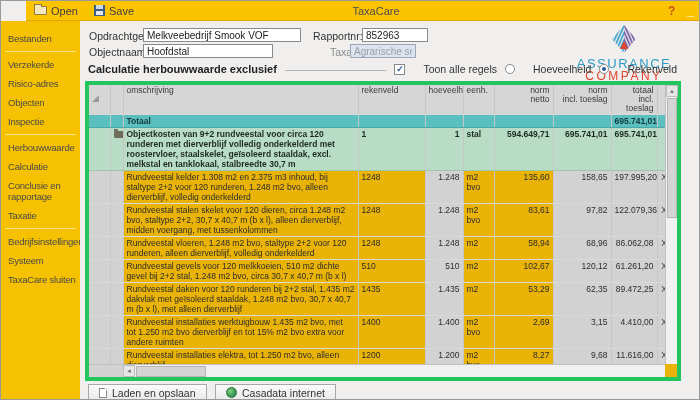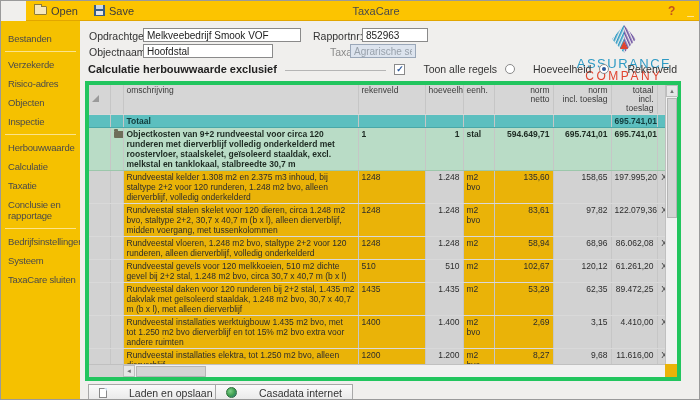--- a/index.html
+++ b/index.html
@@ -70,21 +70,21 @@
   .vscroll { position:absolute; top:0; right:0; bottom:13px; width:12px; background:#F1F1F1; border-left:1px solid #c0c0c0; }
   .vs-up, .hs-left { background:#E6E6E6; border:1px solid #bdbdbd; color:#707070; font-size:6px; display:flex; align-items:center; justify-content:center; }
   .vs-up { width:12px; height:12px; }
   .vs-thumb { position:absolute; top:13px; left:1px; width:10px; height:120px; background:#d4d4d4; border:1px solid #b5b5b5; }
   .hscroll { position:absolute; left:34px; right:12px; bottom:0; height:13px; background:#F1F1F1; border-top:1px solid #c0c0c0; display:flex; }
   .hs-left { width:12px; height:12px; }
   .hs-thumb { width:70px; height:11px; margin:1px 0 0 1px; background:#d4d4d4; border:1px solid #b5b5b5; }
   .hs-corner { position:absolute; left:0; bottom:0; width:34px; height:13px; background:#D2D2D2; border-top:1px solid #c0c0c0; }
 
   
-  .btn { position:absolute; height:17px; display:flex; align-items:center; gap:22px; padding:0 10px; font-size:10.5px; color:#333; background:linear-gradient(#fbfbfb,#e9e9e9); border:1px solid #a8a8a8; cursor:default; }
+  .btn { position:absolute; height:17px; display:flex; align-items:center; gap:5px; padding:0 10px; font-size:10.5px; color:#333; background:linear-gradient(#fbfbfb,#e9e9e9); border:1px solid #a8a8a8; cursor:default; }
   .ico-doc { width:8px; height:10px; background:#fff; border:1px solid #8a8a8a; position:relative; }
   .ico-doc:before { content:''; position:absolute; right:-1px; top:-1px; border-left:3px solid transparent; border-top:3px solid #cfe0ef; }
   .ico-globe { width:11px; height:11px; border-radius:50%; background:radial-gradient(circle at 35% 35%, #7fd08a 0%, #3d9e4e 55%, #2d6fae 100%); border:1px solid #2d6f3a; }
 </style>
 </head>
 <body>
 
 <div class="window">
 
   <div class="titlebar">
@@ -107,22 +107,22 @@
   <div class="sidebar">
       <div class="side-item">Bestanden</div>
       <div class="side-div"></div>
       <div class="side-item">Verzekerde</div>
       <div class="side-item">Risico-adres</div>
       <div class="side-item">Objecten</div>
       <div class="side-item">Inspectie</div>
       <div class="side-div"></div>
       <div class="side-item">Herbouwwaarde</div>
       <div class="side-item">Calculatie</div>
+      <div class="side-item">Conclusie en rapportage</div>
       <div class="side-item">Taxatie</div>
-      <div class="side-item">Conclusie en rapportage</div>
       <div class="side-div"></div>
       <div class="side-item">Bedrijfsinstellingen</div>
       <div class="side-item">Systeem</div>
       <div class="side-item">TaxaCare sluiten</div>
     </div>
 
   <div class="content">
 
     <div class="form-label" style="left:9px; top:9px;">Opdrachtgever:</div>
     <input class="form-input" style="left: 63px; top: 7px; width: 158px;" readonly="" value="Melkveebedrijf Smook VOF">

